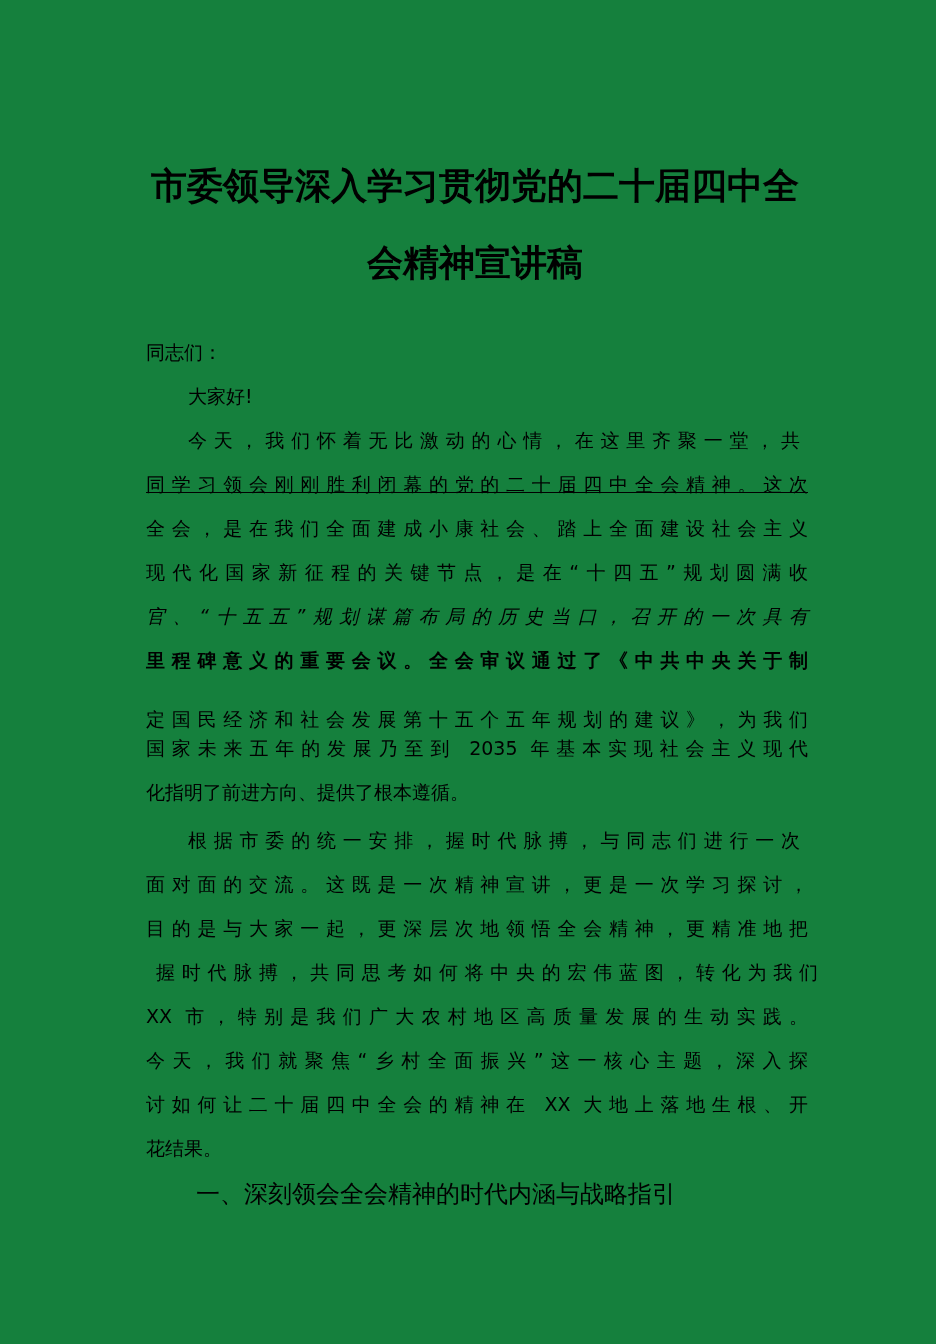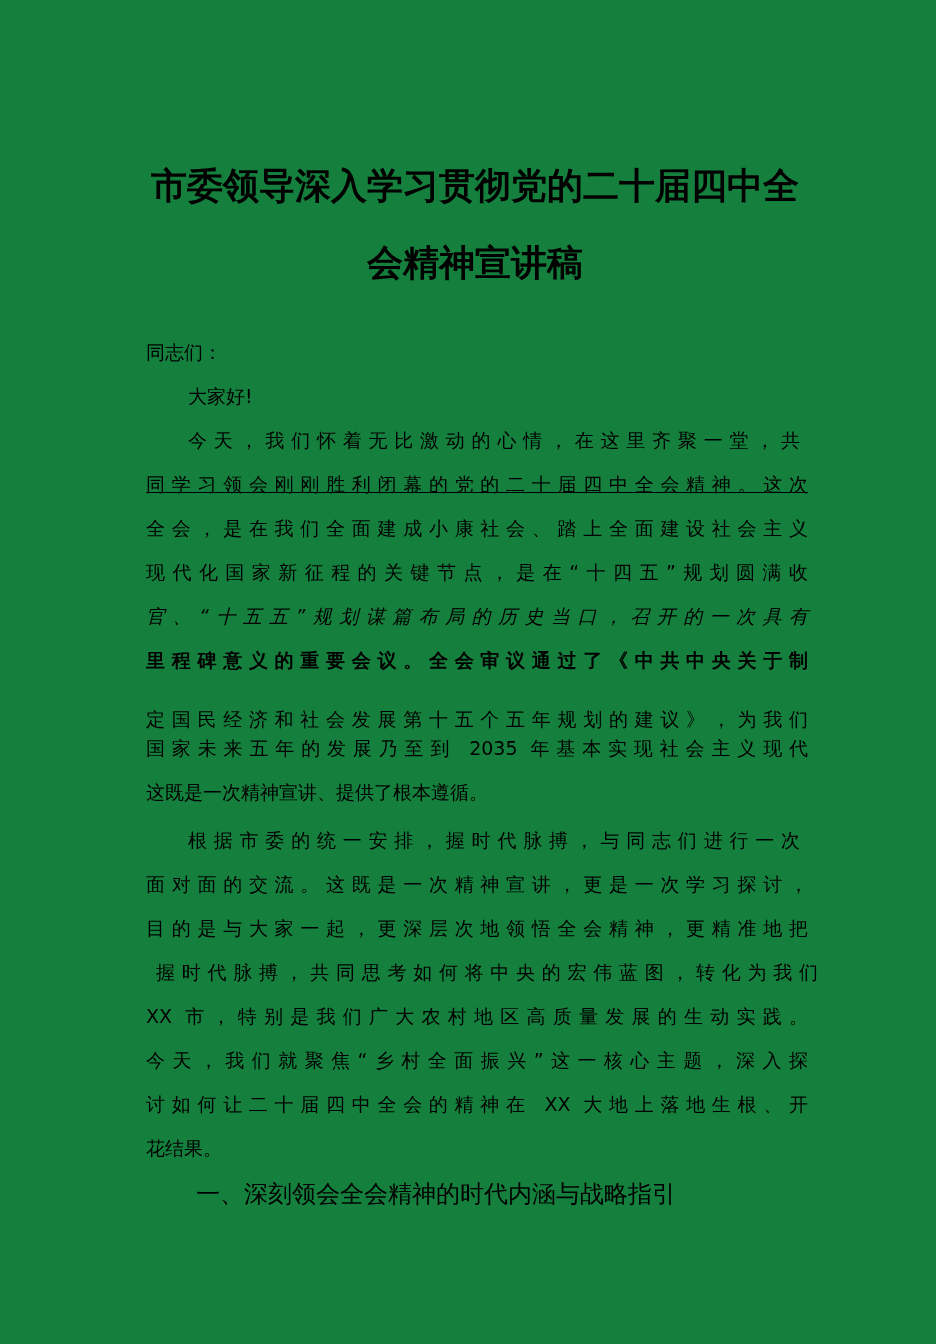--- a/index.html
+++ b/index.html
@@ -76,21 +76,21 @@
 
   <div>
     <div class="body-line indent" style="top:425px;">今天，我们怀着无比激动的心情，在这里齐聚一堂，共</div>
     <div class="body-line" style="top:469px;text-decoration:underline;">同学习领会刚刚胜利闭幕的党的二十届四中全会精神。这次</div>
     <div class="body-line" style="top:513px;">全会，是在我们全面建成小康社会、踏上全面建设社会主义</div>
     <div class="body-line" style="top:557px;">现代化国家新征程的关键节点，是在“十四五”规划圆满收</div>
     <div class="body-line" style="top:601px;font-style:italic;">官、“十五五”规划谋篇布局的历史当口，召开的一次具有</div>
     <div class="body-line" style="top:645px;font-weight:bold;">里程碑意义的重要会议。全会审议通过了《中共中央关于制</div>
     <div class="body-line" style="top:689px;margin-top:15px;">定国民经济和社会发展第十五个五年规划的建议》，为我们</div>
     <div class="body-line" style="top:733px;">国家未来五年的发展乃至到 2035 年基本实现社会主义现代</div>
-    <div class="body-line noj" style="top:777px;">这既是一次精神宣讲、提供了根本遵循。</div>
+    <div class="body-line noj" style="top:777px;">化指明了前进方向、提供了根本遵循。</div>
   </div>
 
   <div>
     <div class="body-line indent" style="top:825px;">根据市委的统一安排，握时代脉搏，与同志们进行一次</div>
     <div class="body-line" style="top:869px;">面对面的交流。这既是一次精神宣讲，更是一次学习探讨，</div>
     <div class="body-line" style="top:913px;">目的是与大家一起，更深层次地领悟全会精神，更精准地把</div>
     <div class="body-line" style="top:957px;margin-left:10px;">握时代脉搏，共同思考如何将中央的宏伟蓝图，转化为我们</div>
     <div class="body-line" style="top:1001px;">XX 市，特别是我们广大农村地区高质量发展的生动实践。</div>
     <div class="body-line" style="top:1045px;">今天，我们就聚焦“乡村全面振兴”这一核心主题，深入探</div>
     <div class="body-line" style="top:1089px;">讨如何让二十届四中全会的精神在 XX 大地上落地生根、开</div>

